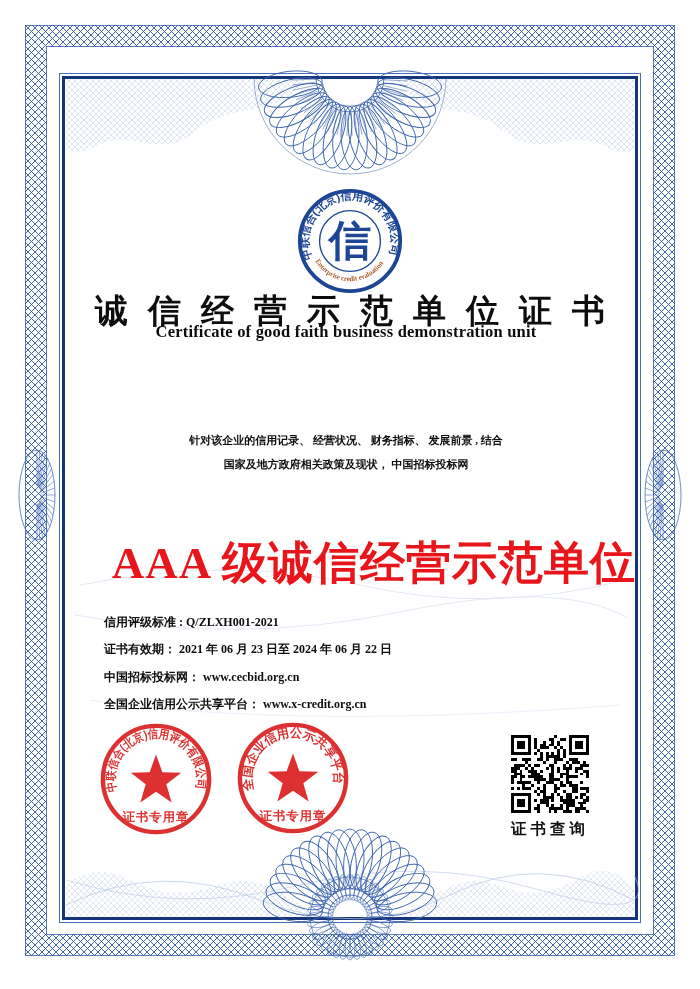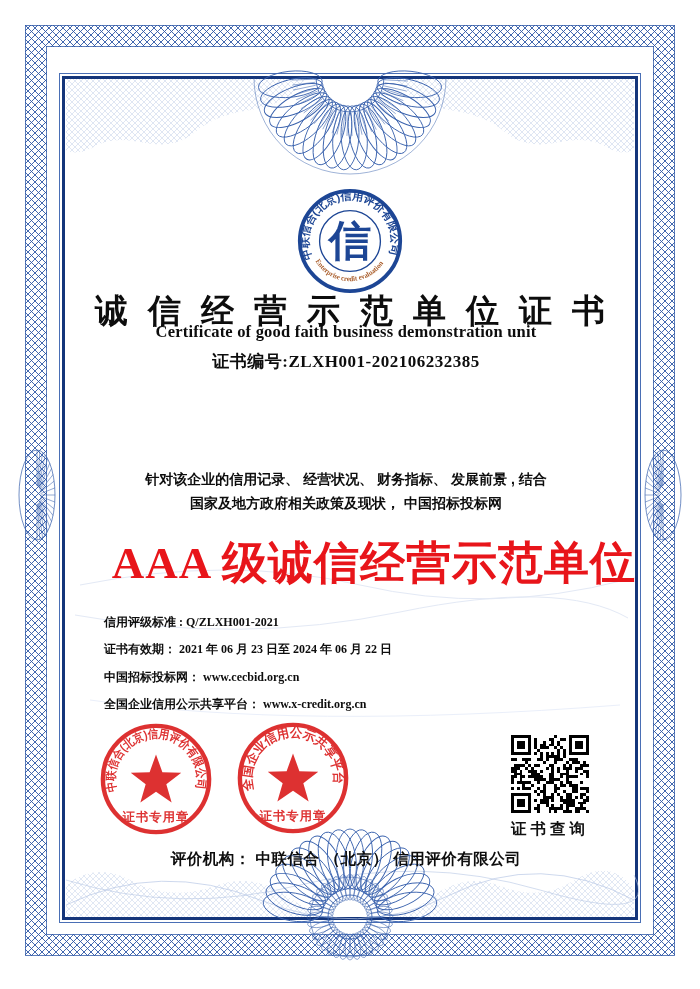--- a/index.html
+++ b/index.html
@@ -10,22 +10,22 @@
   .deco{fill:none;stroke:#3b63ae;stroke-width:.9;}
   .deco.thin{stroke-width:.55;}
   .ctext{width:692px;text-align:center;color:#0d0d0d;}
   .title{top:289px;font-size:33px;font-weight:900;letter-spacing:20px;padding-left:20px;
          width:680px;white-space:nowrap;}
   .subtitle{top:322px;font-size:16.5px;font-weight:bold;
             font-family:"Liberation Serif","DejaVu Serif",serif;letter-spacing:.2px;}
   .certno{top:350px;font-size:17px;font-weight:bold;
           font-family:"Liberation Serif","DejaVu Serif",serif;letter-spacing:.5px;}
   .company{top:383px;font-size:36px;font-weight:900;letter-spacing:1px;}
-  .bodytxt{top:468px;font-size:14px;font-weight:bold;line-height:23.5px;
-           font-family:Liberation Sans, sans-serif;}
+  .bodytxt{top:429px;font-size:11px;font-weight:bold;line-height:23.5px;
+           font-family:Liberation Serif, serif;}
   .rating{top:533px;font-size:45px;font-weight:900;color:#e8151a;letter-spacing:1px;
           font-family:"Liberation Serif","DejaVu Serif",serif;white-space:nowrap;padding-left:28px;}
   .info{left:104px;top:609px;font-size:12px;font-weight:bold;line-height:27.4px;
         font-family:"Liberation Serif","DejaVu Serif",serif;color:#0d0d0d;}
   .qrbox{left:508px;top:732px;width:84px;height:84px;}
   .qrlabel{left:498px;top:819px;width:104px;text-align:center;font-size:15.5px;
            font-weight:bold;letter-spacing:4px;color:#111;}
   .footer{top:849px;font-size:15.5px;font-weight:bold;letter-spacing:.5px;}
   .sealsvg{width:118px;height:118px;opacity:.95;}
   .sealwrap-left{left:97px;top:720px;}
@@ -250,21 +250,20 @@
       </text>
       <text font-size="7.5" font-weight="bold" fill="#a85b28" font-family="Liberation Serif, DejaVu Serif, serif">
         <textPath href="#lg-bot" startOffset="0" textLength="84" lengthAdjust="spacingAndGlyphs">Enterprise credit evaluation</textPath>
       </text>
       <text x="0" y="15" text-anchor="middle" font-size="44" font-weight="900" fill="#1d4695">信</text>
     </svg>
   </div>
 
   <div class="abs ctext title">诚信经营示范单位证书</div>
   <div class="abs ctext subtitle">Certificate of good faith business demonstration unit</div>
-  <div class="abs ctext certno">证书编号:ZLXH001-202106232385</div>
 
   <div class="abs ctext bodytxt">
     <div>针对该企业的信用记录、 经营状况、 财务指标、 发展前景 , 结合</div>
     <div>国家及地方政府相关政策及现状， 中国招标投标网</div>
   </div>
 
   <div class="abs ctext rating">AAA 级诚信经营示范单位</div>
 
   <div class="abs info">
     <div>信用评级标准 : Q/ZLXH001-2021</div>
@@ -561,15 +560,14 @@
         <rect x="19" y="27" width="1" height="1" fill="#000"></rect>
         <rect x="20" y="27" width="1" height="1" fill="#000"></rect>
         <rect x="21" y="27" width="1" height="1" fill="#000"></rect>
         <rect x="23" y="27" width="1" height="1" fill="#000"></rect>
         <rect x="24" y="27" width="1" height="1" fill="#000"></rect>
         <rect x="27" y="27" width="1" height="1" fill="#000"></rect>
       </svg>
   </div>
   <div class="abs qrlabel">证书查询</div>
 
-  <div class="abs ctext footer">评价机构： 中联信合 （北京） 信用评价有限公司</div>
 
 </div>
 
 </body></html>

